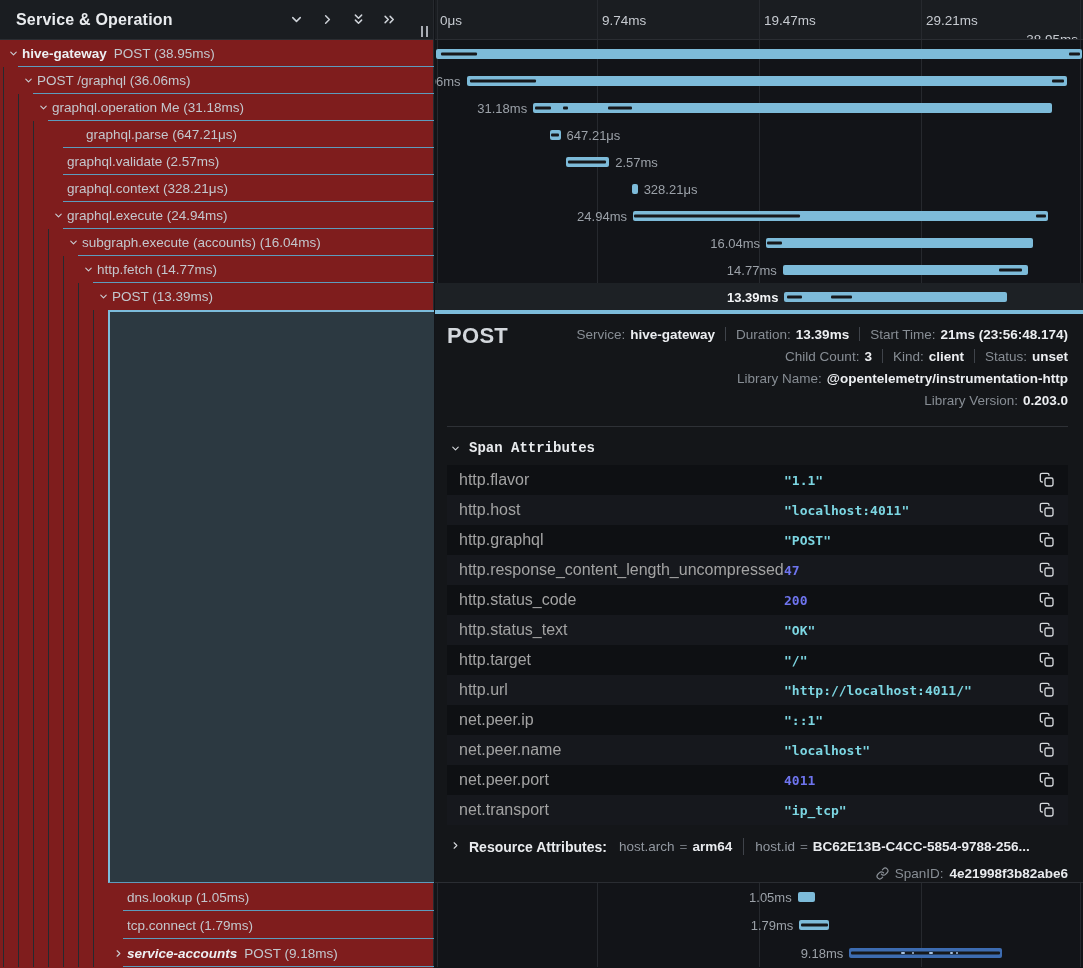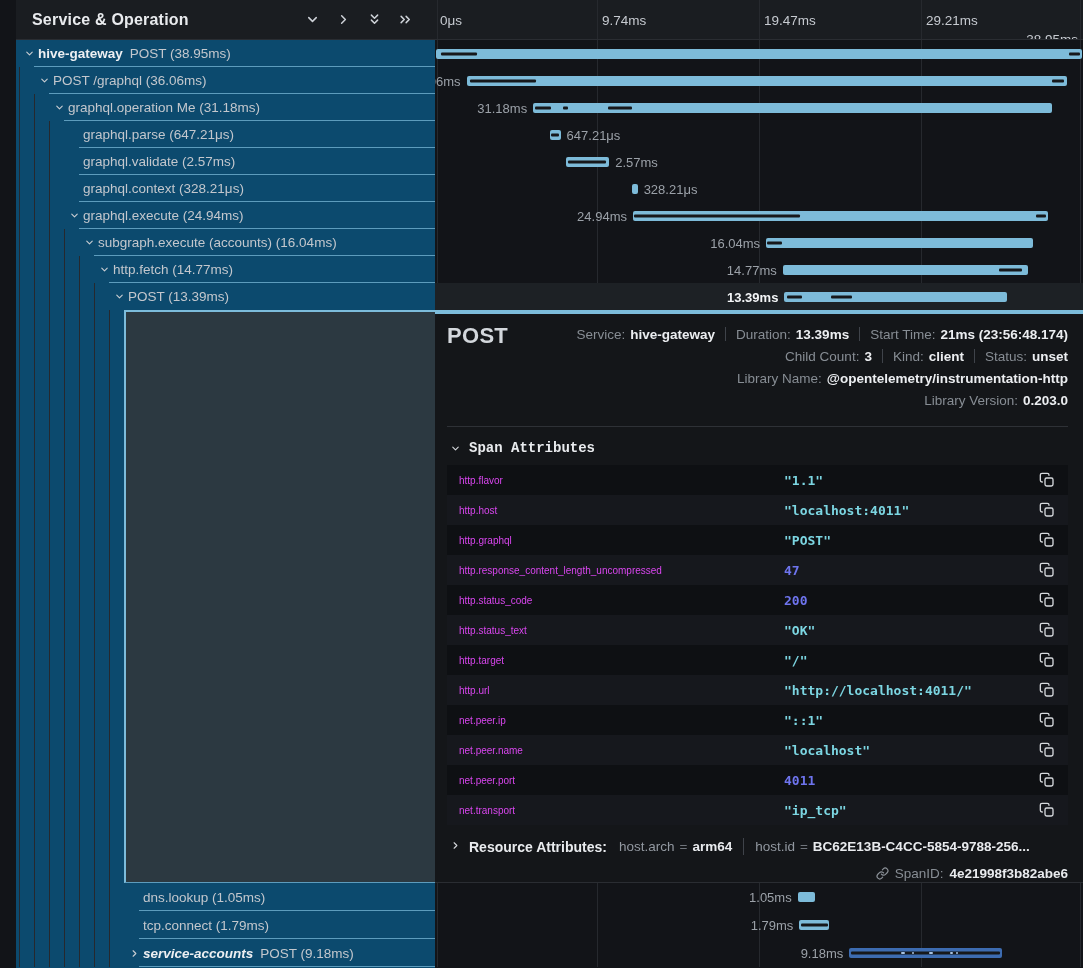--- a/index.html
+++ b/index.html
@@ -3,22 +3,22 @@
 <meta charset="utf-8">
 <style>
   * { margin:0; padding:0; box-sizing:border-box; }
   html,body { background:#0b0c0e; }
   .app {
     position:relative; width:1083px; height:968px; overflow:hidden;
     background:#121418; font-family:"Liberation Sans", sans-serif;
     color:#c6cad0; -webkit-font-smoothing:antialiased;
   }
   
-  .left-panel { position:absolute; left:16px; top:0; width:434px; height:968px;
-    background:#0c4a6e; border-right:1px solid #26292e; }
+  .left-panel { position:absolute; left:0; top:0; width:434px; height:968px;
+    background:#7f1d1d; border-right:1px solid #26292e; }
   .left-header { position:relative; height:40px; display:flex; align-items:center;
     background:#1a1d21; border-bottom:1px solid #2a2d32; padding:0 10px 0 16px; }
   .left-header .title { flex:1; font-size:16px; font-weight:700; color:#e9ebee; letter-spacing:.2px; }
   .hdr-icons { display:flex; gap:16px; margin-right:26px; align-items:center; }
   .hdr-icons .ibtn { width:15px; height:15px; color:#ced2d8; cursor:pointer; display:flex; align-items:center; justify-content:center; }
   .hdr-icons svg { width:15px; height:15px; }
   .grip { position:absolute; right:5px; bottom:2px; display:flex; gap:3px; cursor:col-resize; }
   .grip i { display:block; width:2px; height:11px; background:#a9adb4; }
   .tree-rows-top { position:absolute; left:0; top:40px; width:434px; }
   .tree-rows-bottom { position:absolute; left:0; top:883px; width:434px; }
@@ -65,21 +65,21 @@
   .meta-value { color:#eceef1; font-weight:700; }
   .meta-sep { display:inline-block; width:1px; height:14px; background:#3f434a; margin:0 10px; }
   .divider { height:1px; background:#2e3136; margin-top:15px; }
   .attr-header { display:flex; align-items:center; gap:8px; margin:13px 0 9px 3px; cursor:pointer;font-family:Liberation Mono, monospace; }
   .attr-header svg { width:11px; height:11px; color:#d4d7db; }
   .attr-header .h-txt { font-size:14px; font-weight:700; color:#e9ebee; }
   .attr-table { }
   .attr-row { position:relative; height:30px; display:flex; align-items:center; padding-left:12px; }
   .attr-row.odd { background:#0e1013; }
   .attr-row.even { background:#16181d; }
-  .attr-key { font-size:10px; color:#d946ef; }
+  .attr-key { font-size:16px; color:#a3a3a3; }
   .attr-val { position:absolute; left:337px; font-family:"DejaVu Sans Mono", monospace; font-size:13px; font-weight:700; }
   .attr-val.string { color:#7cd6e2; }
   .attr-val.number { color:#6e74ee; }
   .copy-btn { position:absolute; right:13px; top:50%; transform:translateY(-50%); width:16px; height:16px; color:#d6d9dd; cursor:pointer; }
   .copy-btn svg { width:16px; height:16px; }
   .resource-row { display:flex; align-items:center; margin:13px 0 0 3px; font-size:13.5px; white-space:nowrap; }
   .resource-row svg { width:11px; height:11px; color:#d4d7db; margin-right:8px; }
   .res-head { font-size:14px; font-weight:700; color:#e9ebee; margin-right:12px; }
   .res-key { color:#9298a0; }
   .res-eq { color:#70757c; margin:0 5px; }
@@ -162,21 +162,21 @@
               </svg>
             </span>
             <span class="tree-label">graphql.operation Me (31.18ms)</span>
           </div>
           <div class="tree-underline" style="left: 48px;"></div>
         </div>
         <div class="tree-row">
           <div class="guide" style="left: 3px;"></div>
           <div class="guide" style="left: 18px;"></div>
           <div class="guide" style="left: 33px;"></div>
-          <div class="tw" style="padding-left: 53px; flex: 1 1 0%;">
+          <div class="tw" style="padding-left: 72px; flex: 1 1 0%;">
             <span class="tree-chev"></span>
             <span class="tree-label">graphql.parse (647.21μs)</span>
           </div>
           <div class="tree-underline" style="left: 63px;"></div>
         </div>
         <div class="tree-row">
           <div class="guide" style="left: 3px;"></div>
           <div class="guide" style="left: 18px;"></div>
           <div class="guide" style="left: 33px;"></div>
           <div class="tw" style="padding-left: 53px; flex: 1 1 0%;">

